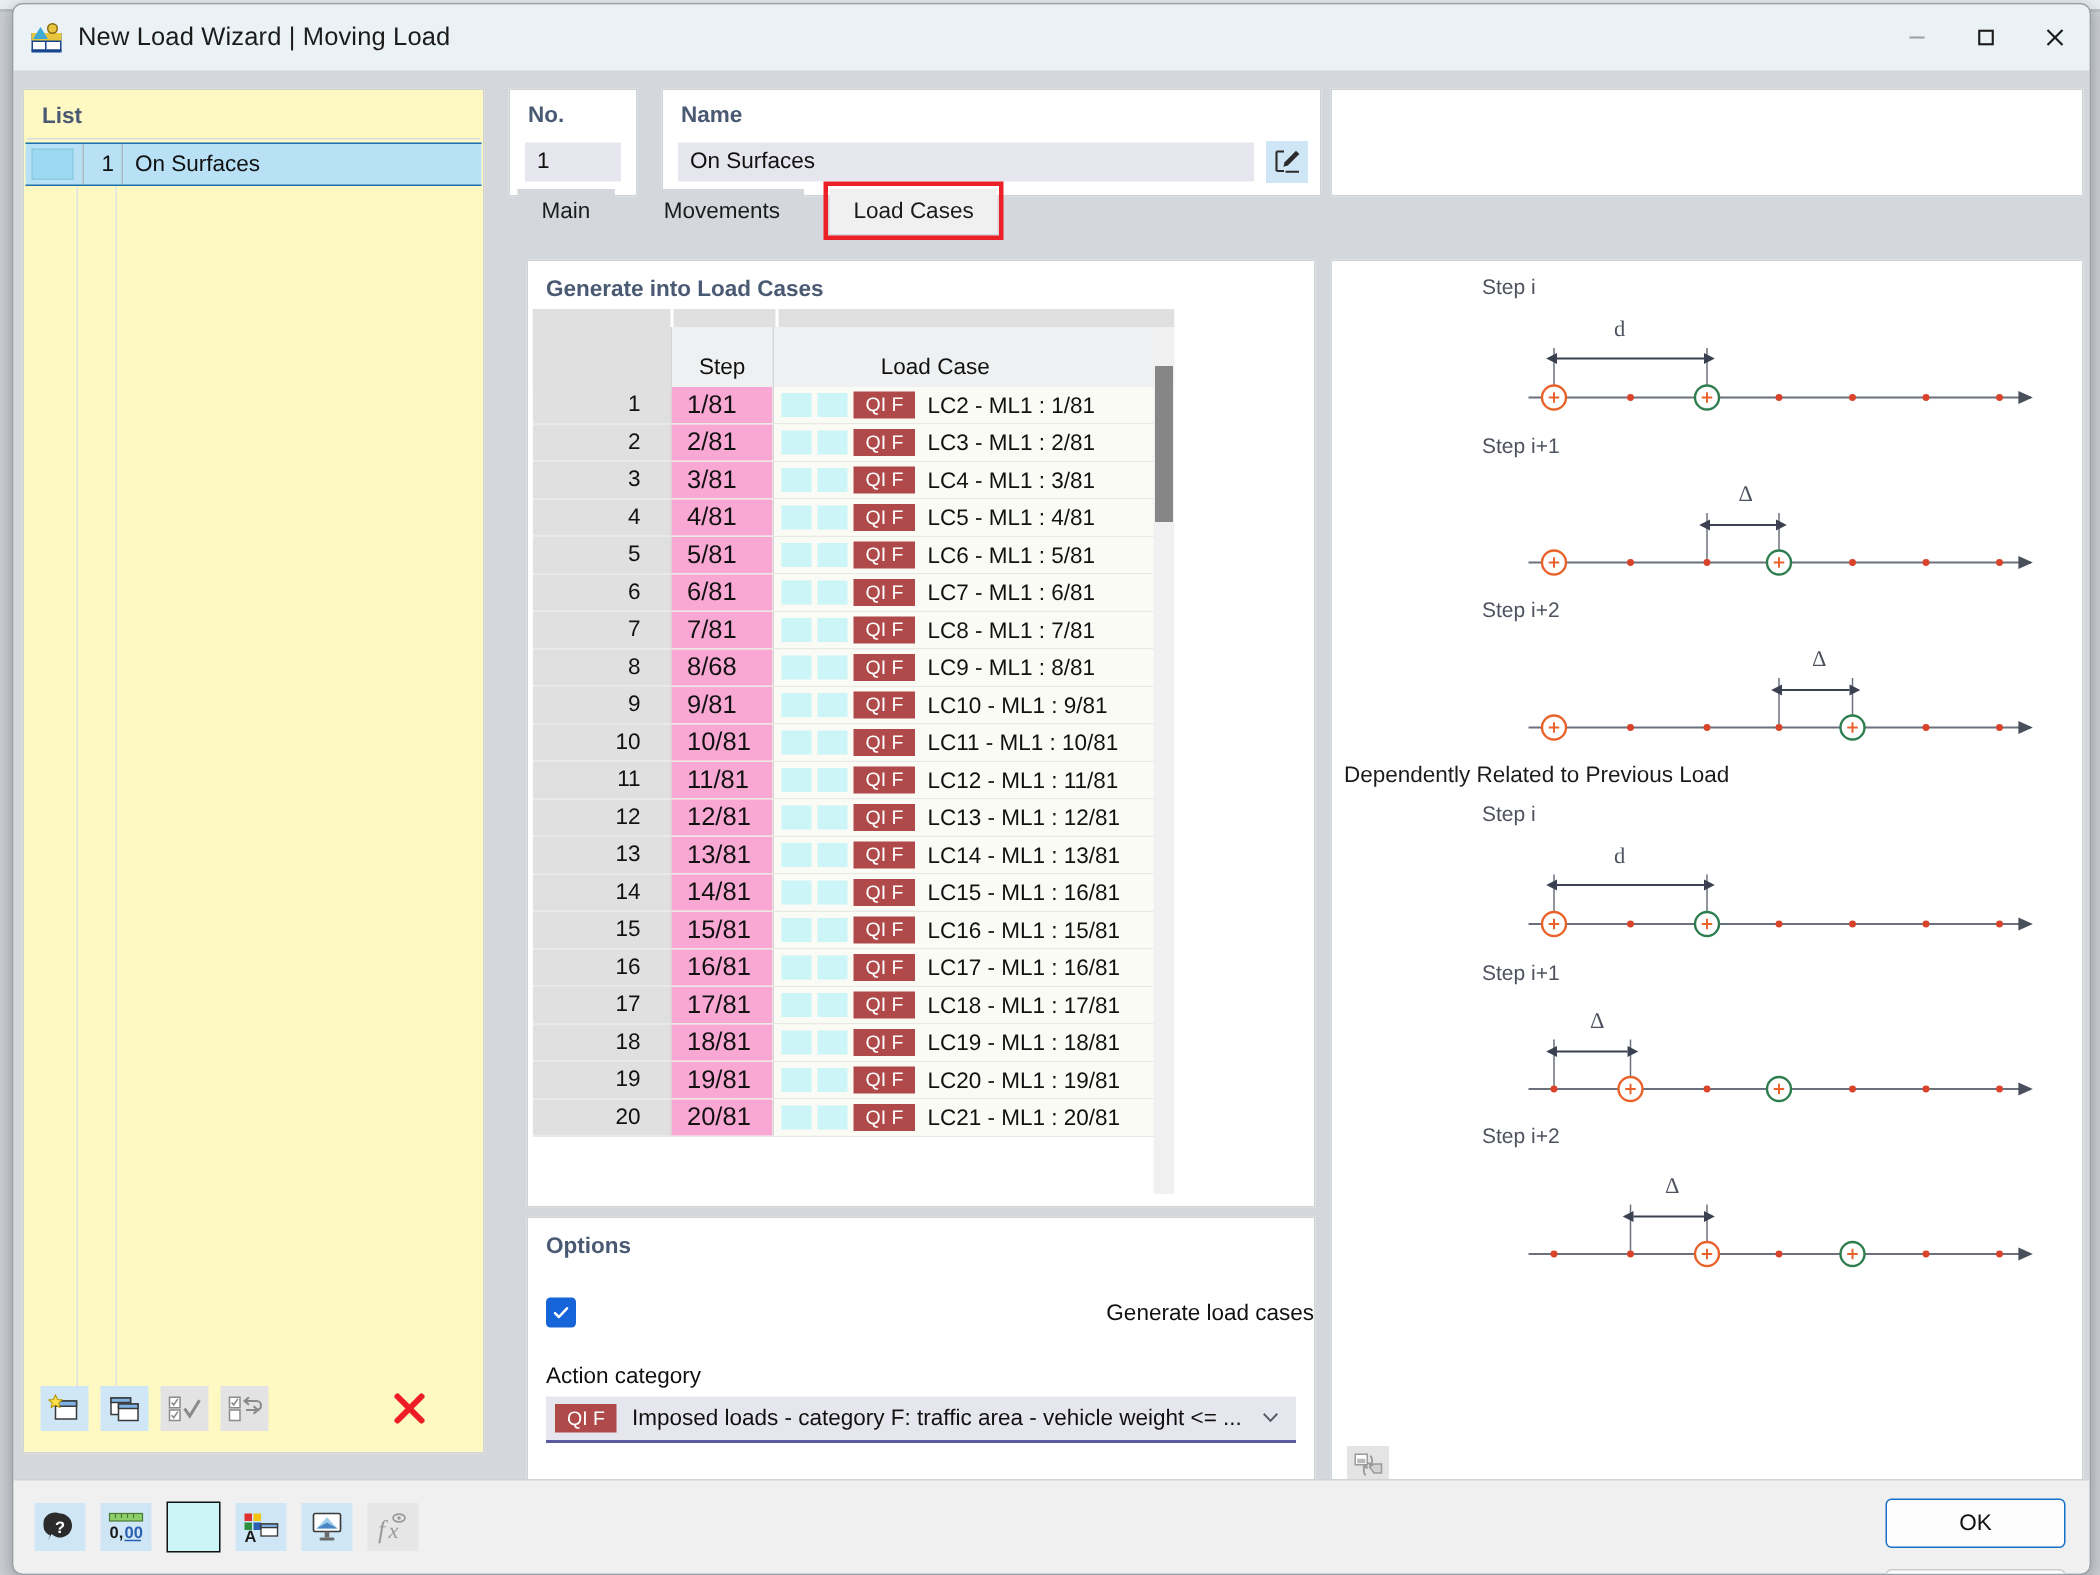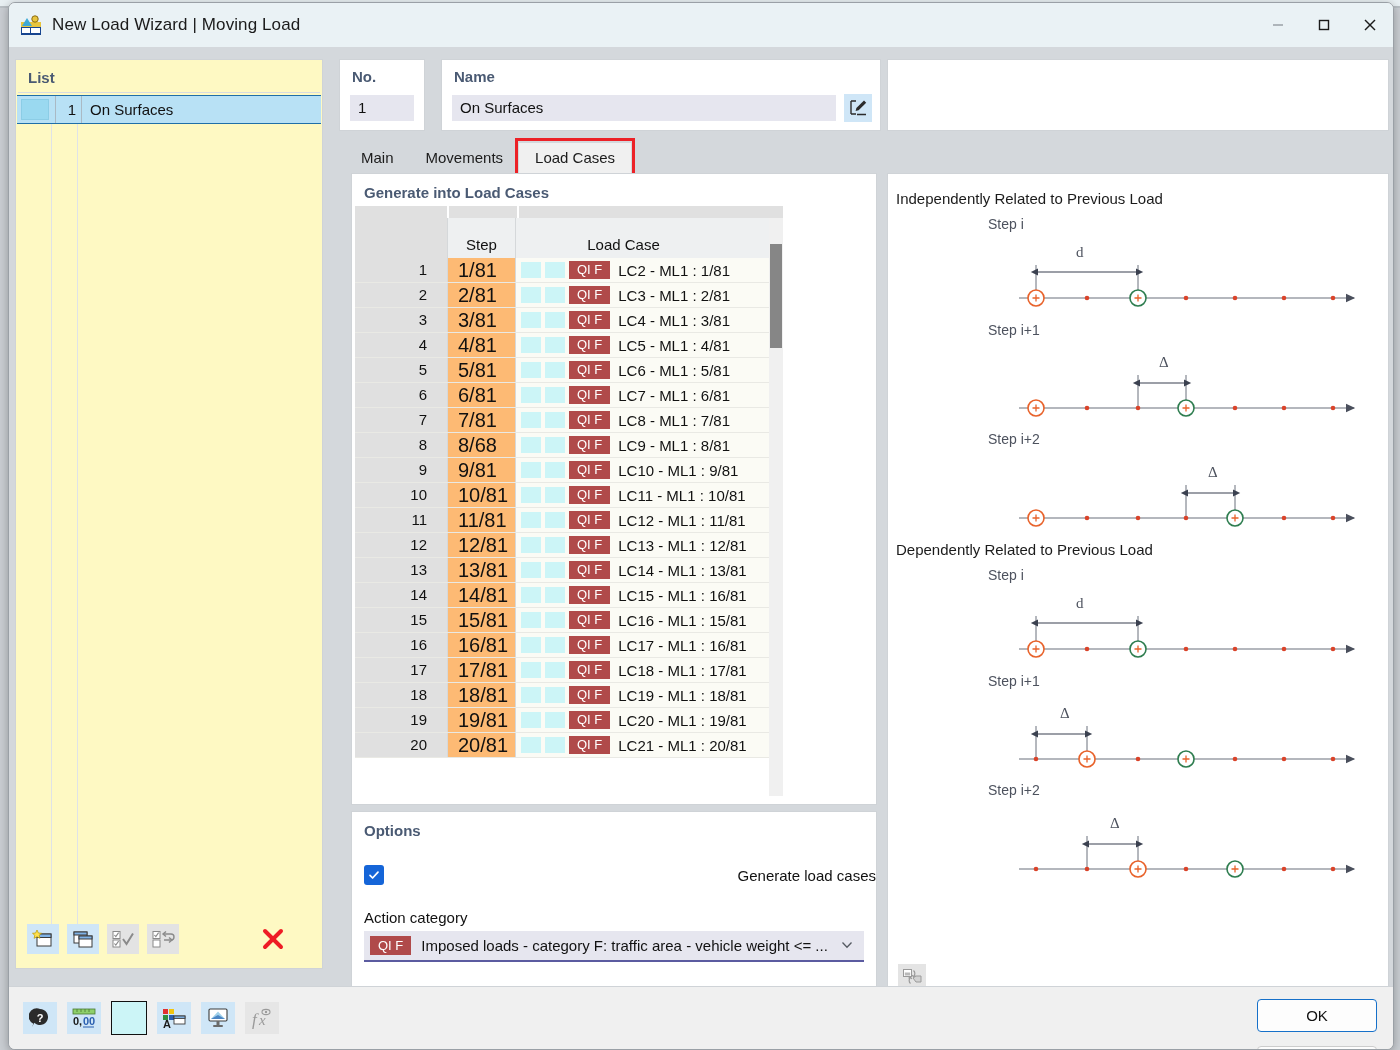--- a/index.html
+++ b/index.html
@@ -79,21 +79,21 @@
   }
   .name-box .fld-input{right:44px;}
   .name-edit{
     position:absolute;right:8px;bottom:8px;width:28px;height:28px;background:#cfe6f7;
     display:flex;align-items:center;justify-content:center;cursor:default;
   }
   
   .tr-panel{position:absolute;left:878px;top:12px;width:500px;height:70px;background:#fff;border:1px solid #cfd3d7;}
 
   
-  .tabs{position:absolute;left:336px;top:96px;height:30px;display:flex;align-items:flex-end;}
+  .tabs{position:absolute;left:336px;top:79px;height:30px;display:flex;align-items:flex-end;gap:17px;}
   .tab{
     height:30px;line-height:30px;padding:0 16px;font-size:15px;color:#1b1b1b;cursor:default;
     background:#d4d8dc;
   }
   .tab.marked{position:relative;background:#f0f0f0;}
   .tab.marked:after{
     content:"";position:absolute;left:-4px;top:-5px;right:-4px;bottom:-4px;
     border:3px solid #ec2127;pointer-events:none;
   }
 
@@ -115,22 +115,22 @@
   .gh-step{width:68px;display:flex;align-items:flex-end;justify-content:center;
            font-size:15px;color:#111;padding-bottom:5px;border-left:1px solid #d5d8da;box-sizing:border-box;}
   .gh-lc{flex:1;display:flex;align-items:flex-end;justify-content:center;
          font-size:15px;color:#111;padding-bottom:5px;border-left:1px solid #d5d8da;box-sizing:border-box;
          padding-right:52px;}
 
   .rows{height:538px;overflow:hidden;position:relative;}
   .grow{display:flex;height:24px;align-items:center;border-bottom:1px solid #e9e9e4;}
   .gc-idx{width:92px;height:24px;line-height:24px;text-align:right;padding-right:20px;
           box-sizing:border-box;font-size:15px;color:#111;background:#e0e0e0;}
-  .gc-step{width:68px;height:24px;line-height:24px;font-size:20px;color:#111;
-           padding-left:10px;box-sizing:border-box;background:#fdba74;border-left:1px solid #d5d8da;}
+  .gc-step{width:68px;height:24px;line-height:24px;font-size:17px;color:#111;
+           padding-left:10px;box-sizing:border-box;background:#f9a8d4;border-left:1px solid #d5d8da;}
   .gc-lc{flex:1;height:24px;display:flex;align-items:center;background:#fbfbf5;
          border-left:1px solid #d5d8da;box-sizing:border-box;padding-left:5px;}
   .sw{width:20px;height:16px;background:#ccf5f7;margin-right:4px;flex:none;}
   .badge{
     background:#b04a4a;color:#fff;font-size:13px;height:18px;line-height:18px;
     padding:0 8px;margin-right:8px;white-space:nowrap;flex:none;
   }
   .lc-text{font-size:15px;color:#111;white-space:nowrap;}
 
   .gscroll{position:absolute;right:0;top:12px;width:14px;height:578px;background:#f0f0f0;}
@@ -538,21 +538,20 @@
         <span class="ac-arrow">
           <svg width="16" height="16" viewBox="0 0 16 16">
               <path d="M3.5 5.5 L8 10.2 L12.5 5.5" stroke="#555a62" stroke-width="1.3" fill="none"></path>
             </svg>
         </span>
       </div>
     </div>
 
     <div class="diag-panel">
 
-      <div class="diag-head">Independently Related to Previous Load</div>
       <svg class="diag-svg" width="498" height="330" viewBox="0 0 498 330">
         <defs>
           <marker id="arrEnd" markerWidth="9" markerHeight="9" refX="7" refY="4.2" orient="auto">
             <path d="M0,0.6 L8,4.2 L0,7.8 Z" fill="#4a4f5c"></path>
           </marker>
           <marker id="dimL" markerWidth="8" markerHeight="8" refX="6.5" refY="4" orient="auto">
             <path d="M6.5,1 L0.5,4 L6.5,7 Z" fill="#3b4150"></path>
           </marker>
           <marker id="dimR" markerWidth="8" markerHeight="8" refX="1.5" refY="4" orient="auto">
             <path d="M1.5,1 L7.5,4 L1.5,7 Z" fill="#3b4150"></path>

